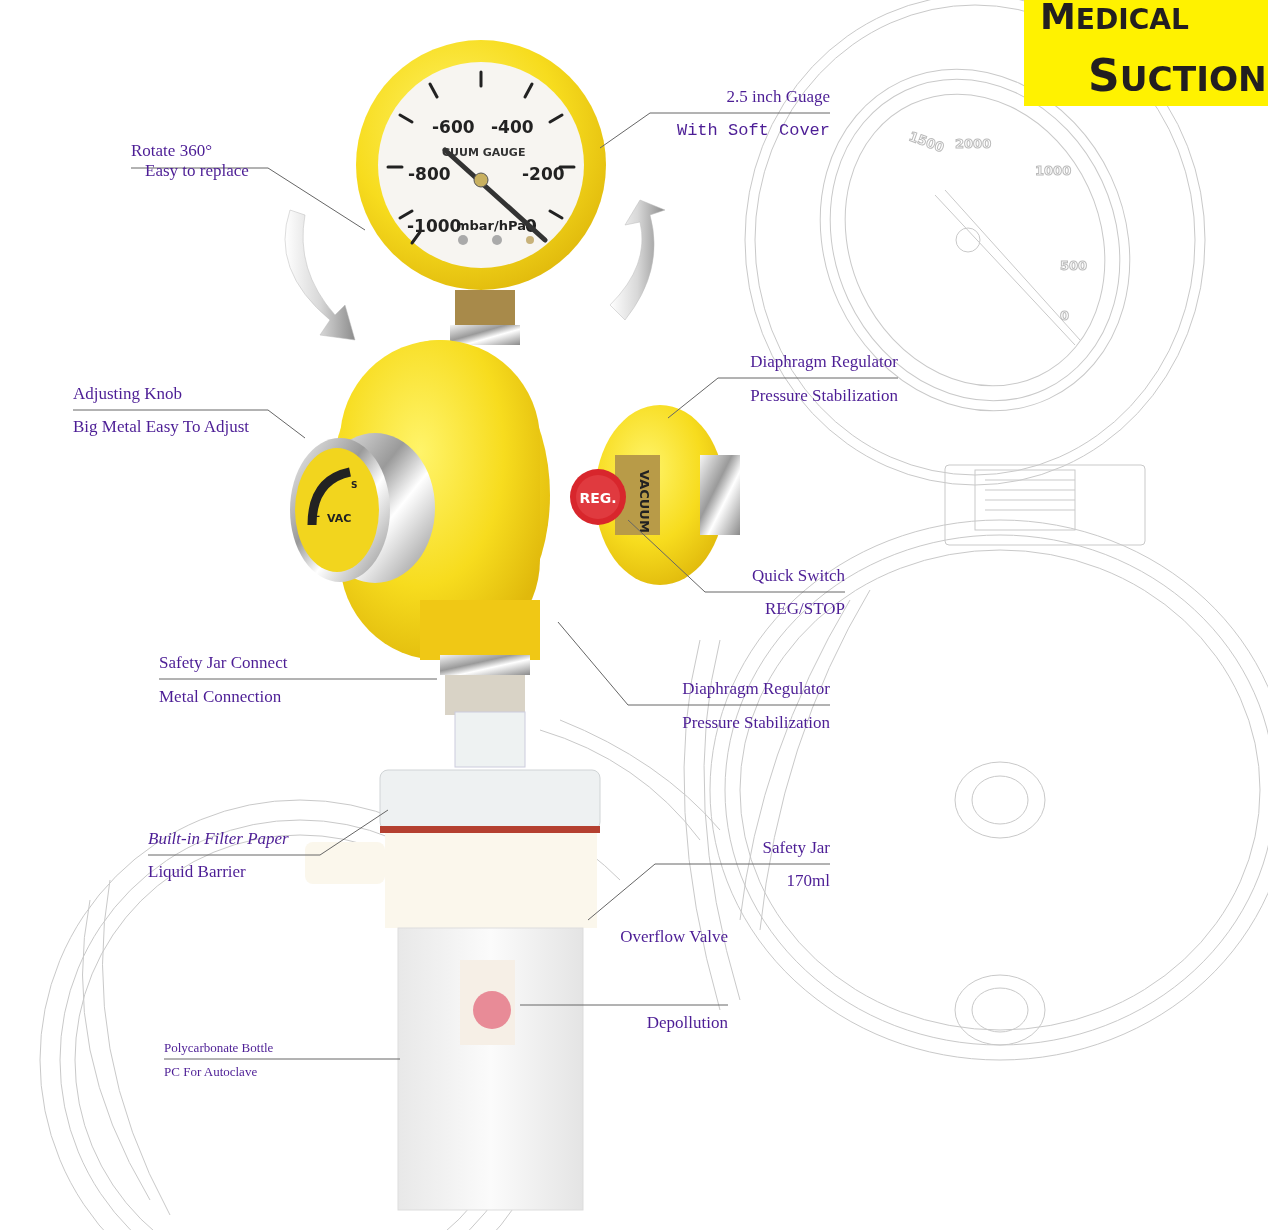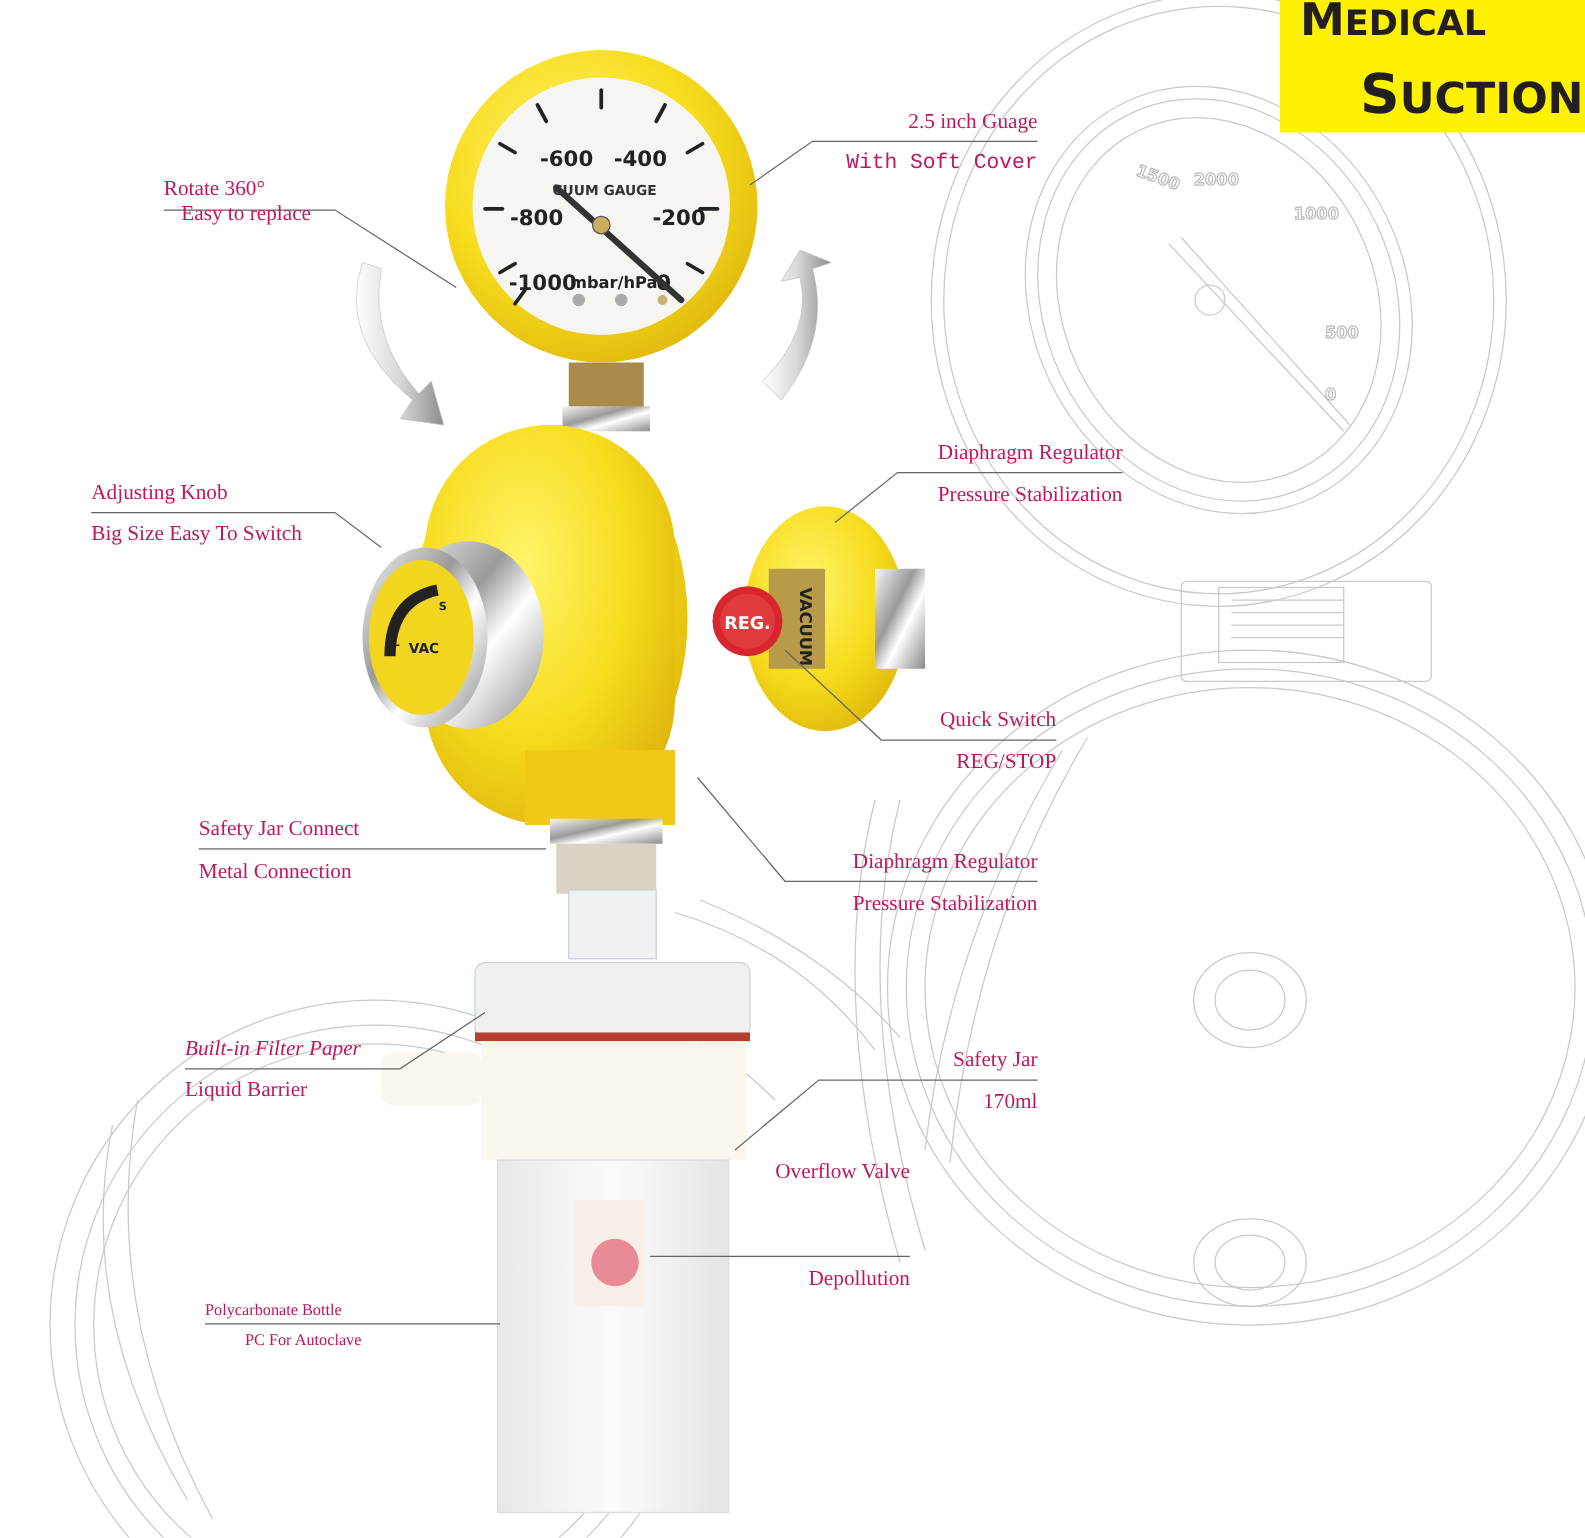--- a/index.html
+++ b/index.html
@@ -4,21 +4,21 @@
 <style>
   html, body { margin:0; padding:0; background:#ffffff; }
   body { width:1268px; height:1230px; position:relative; overflow:hidden; font-family:"DejaVu Serif", "Liberation Serif", serif; }
   .bg-svg { position:absolute; left:0; top:0; width:1268px; height:1230px; }
   .title-box { position:absolute; left:1024px; top:0; width:244px; height:106px; background:#fff200; }
   .title-line { position:absolute; font-family:"DejaVu Sans","Liberation Sans",sans-serif; font-weight:bold; color:#231f20; letter-spacing:0px; }
   .t1 { left:16px; top:-4px; font-size:36px; }
   .t2 { left:64px; top:50px; font-size:44px; }
   .cap-big { font-size:1em; }
   .sc { font-size:0.78em; }
-  .label { position:absolute; font-family:"Liberation Serif","DejaVu Serif",serif; font-size:17px; color:#be185d; line-height:1; white-space:nowrap; }
+  .label { position:absolute; font-family:"Liberation Serif","DejaVu Serif",serif; font-size:17px; color:#4c1d95; line-height:1; white-space:nowrap; }
   .label.small { font-size:13px; }
   .r { text-align:right; }
 </style>
 </head>
 <body>
 
 <svg class="bg-svg" viewBox="0 0 1268 1230" xmlns="http://www.w3.org/2000/svg">
   <defs>
     <radialGradient id="yel" cx="40%" cy="35%" r="70%">
       <stop offset="0" stop-color="#fff46a"></stop>
@@ -188,21 +188,21 @@
   <div class="title-line t2"><span class="cap-big">S</span><span class="sc">UCTION</span></div>
 </div>
 
 <div class="label" style="left:131px;top:142px;">Rotate 360°</div>
 <div class="label" style="left:131px;top:162px;margin-left:14px;">Easy to replace</div>
 
 <div class="label r" style="right:438px;top:88px;">2.5 inch Guage</div>
 <div class="label r" style="right:438px;top:122px;font-family:Liberation Mono, monospace;">With Soft Cover</div>
 
 <div class="label" style="left:73px;top:385px;">Adjusting Knob</div>
-<div class="label" style="left:73px;top:418px;">Big Size Easy To Switch</div>
+<div class="label" style="left:73px;top:418px;">Big Metal Easy To Adjust</div>
 
 <div class="label r" style="right:370px;top:353px;">Diaphragm Regulator</div>
 <div class="label r" style="right:370px;top:387px;">Pressure Stabilization</div>
 
 <div class="label r" style="right:423px;top:567px;">Quick Switch</div>
 <div class="label r" style="right:423px;top:600px;">REG/STOP</div>
 
 <div class="label" style="left:159px;top:654px;">Safety Jar Connect</div>
 <div class="label" style="left:159px;top:688px;">Metal Connection</div>
 
@@ -212,13 +212,13 @@
 <div class="label" style="left:148px;top:830px;font-style:italic;">Built-in Filter Paper</div>
 <div class="label" style="left:148px;top:863px;">Liquid Barrier</div>
 
 <div class="label r" style="right:438px;top:839px;">Safety Jar</div>
 <div class="label r" style="right:438px;top:872px;">170ml</div>
 
 <div class="label r" style="right:540px;top:928px;">Overflow Valve</div>
 <div class="label r" style="right:540px;top:1014px;">Depollution</div>
 
 <div class="label small" style="left:164px;top:1041px;">Polycarbonate Bottle</div>
-<div class="label small" style="left:164px;top:1065px;margin-left:32px;">PC For Autoclave</div>
+<div class="label small" style="left:164px;top:1065px;">PC For Autoclave</div>
 
 </body></html>

